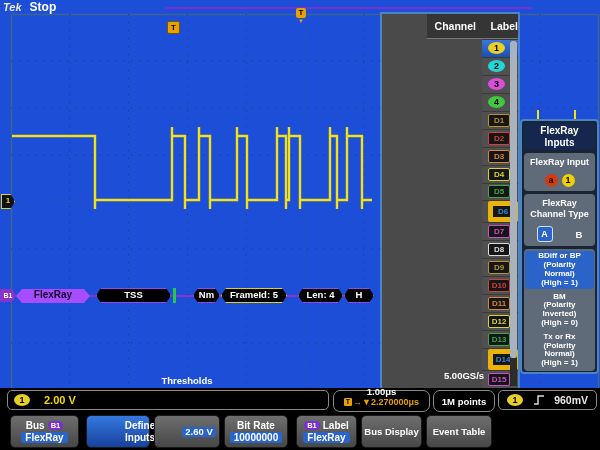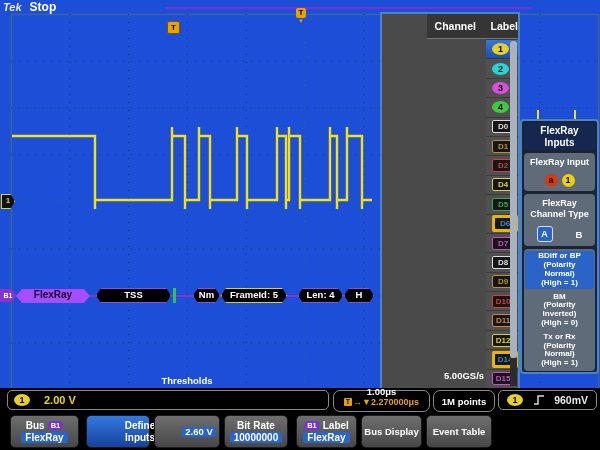--- a/index.html
+++ b/index.html
@@ -52,21 +52,21 @@
   .crow{flex:1;display:flex;align-items:center;background:#505050;border-top:1px solid #3a3a3a;padding-left:6px;}
   .crow.sel{background:linear-gradient(#3a76d8,#1c4fae);}
   .ab{width:17px;height:12px;border-radius:50%;color:#000;font:bold 9px "Liberation Sans",sans-serif;
       text-align:center;line-height:12px;}
   .db{width:20px;height:11px;background:#161616;border-radius:2px;font:bold 8px "Liberation Sans",sans-serif;
       text-align:center;line-height:11px;}
   .c1{background:#e8cf28;} .c2{background:#23d5d5;} .c3{background:#d94fd9;} .c4{background:#3fc93f;}
   .g-wh{border:1px solid #dcdcdc;color:#dcdcdc;} .g-ol{border:1px solid #b5922a;color:#b5922a;}
   .g-rd{border:1px solid #d24040;color:#d24040;} .g-or{border:1px solid #d2883a;color:#d2883a;}
   .g-yl{border:1px solid #d8d23a;color:#d8d23a;} .g-gr{border:1px solid #3aa84a;color:#3aa84a;}
-  .g-bl{border:3px solid #eab308;color:#3a86d2;} .g-mg{border:1px solid #c94fc9;color:#c94fc9;}
+  .g-bl{border:5px solid #eab308;color:#3a86d2;} .g-mg{border:1px solid #c94fc9;color:#c94fc9;}
   .scrollbar{position:absolute;right:1px;top:2px;bottom:2px;width:7px;background:#2c2c2c;}
   .thumb{position:absolute;top:0;left:0;width:7px;height:92%;background:#aab2be;border-radius:2px;}
   
   .fr-panel{position:absolute;left:520px;top:119px;width:79px;height:255px;z-index:5;background:#1a2434;
             border:2px solid #4a84c4;border-radius:4px;box-sizing:border-box;display:flex;
             flex-direction:column;gap:3px;padding:2px;}
   .fr-head{background:#15274e;color:#fff;font:bold 10px "Liberation Sans",sans-serif;text-align:center;
            white-space:pre-line;line-height:1.15;padding:2px 0;border-radius:2px;flex:none;}
   .fr-sec{background:#606b7a;border-radius:4px;color:#fff;text-align:center;
           font:bold 9px "Liberation Sans",sans-serif;padding:4px 1px;}
@@ -190,29 +190,29 @@
       <div class="crow">
           <span class="ab c2">2</span>
         </div>
       <div class="crow">
           <span class="ab c3">3</span>
         </div>
       <div class="crow">
           <span class="ab c4">4</span>
         </div>
       <div class="crow">
-          <span class="db g-wh">D0</span>
-        </div>
-      <div class="crow">
           <span class="db g-ol">D1</span>
         </div>
       <div class="crow">
           <span class="db g-rd">D2</span>
         </div>
       <div class="crow">
+          <span class="db g-or">D3</span>
+        </div>
+      <div class="crow">
           <span class="db g-yl">D4</span>
         </div>
       <div class="crow">
           <span class="db g-gr">D5</span>
         </div>
       <div class="crow">
           <span class="db g-bl">D6</span>
         </div>
       <div class="crow">
           <span class="db g-mg">D7</span>
@@ -224,20 +224,23 @@
           <span class="db g-ol">D9</span>
         </div>
       <div class="crow">
           <span class="db g-rd">D10</span>
         </div>
       <div class="crow">
           <span class="db g-or">D11</span>
         </div>
       <div class="crow">
           <span class="db g-yl">D12</span>
+        </div>
+      <div class="crow">
+          <span class="db g-gr">D13</span>
         </div>
       <div class="crow">
           <span class="db g-bl">D14</span>
         </div>
       <div class="crow">
           <span class="db g-mg">D15</span>
         </div>
       <div class="scrollbar">
           <div class="thumb"></div>
         </div>

